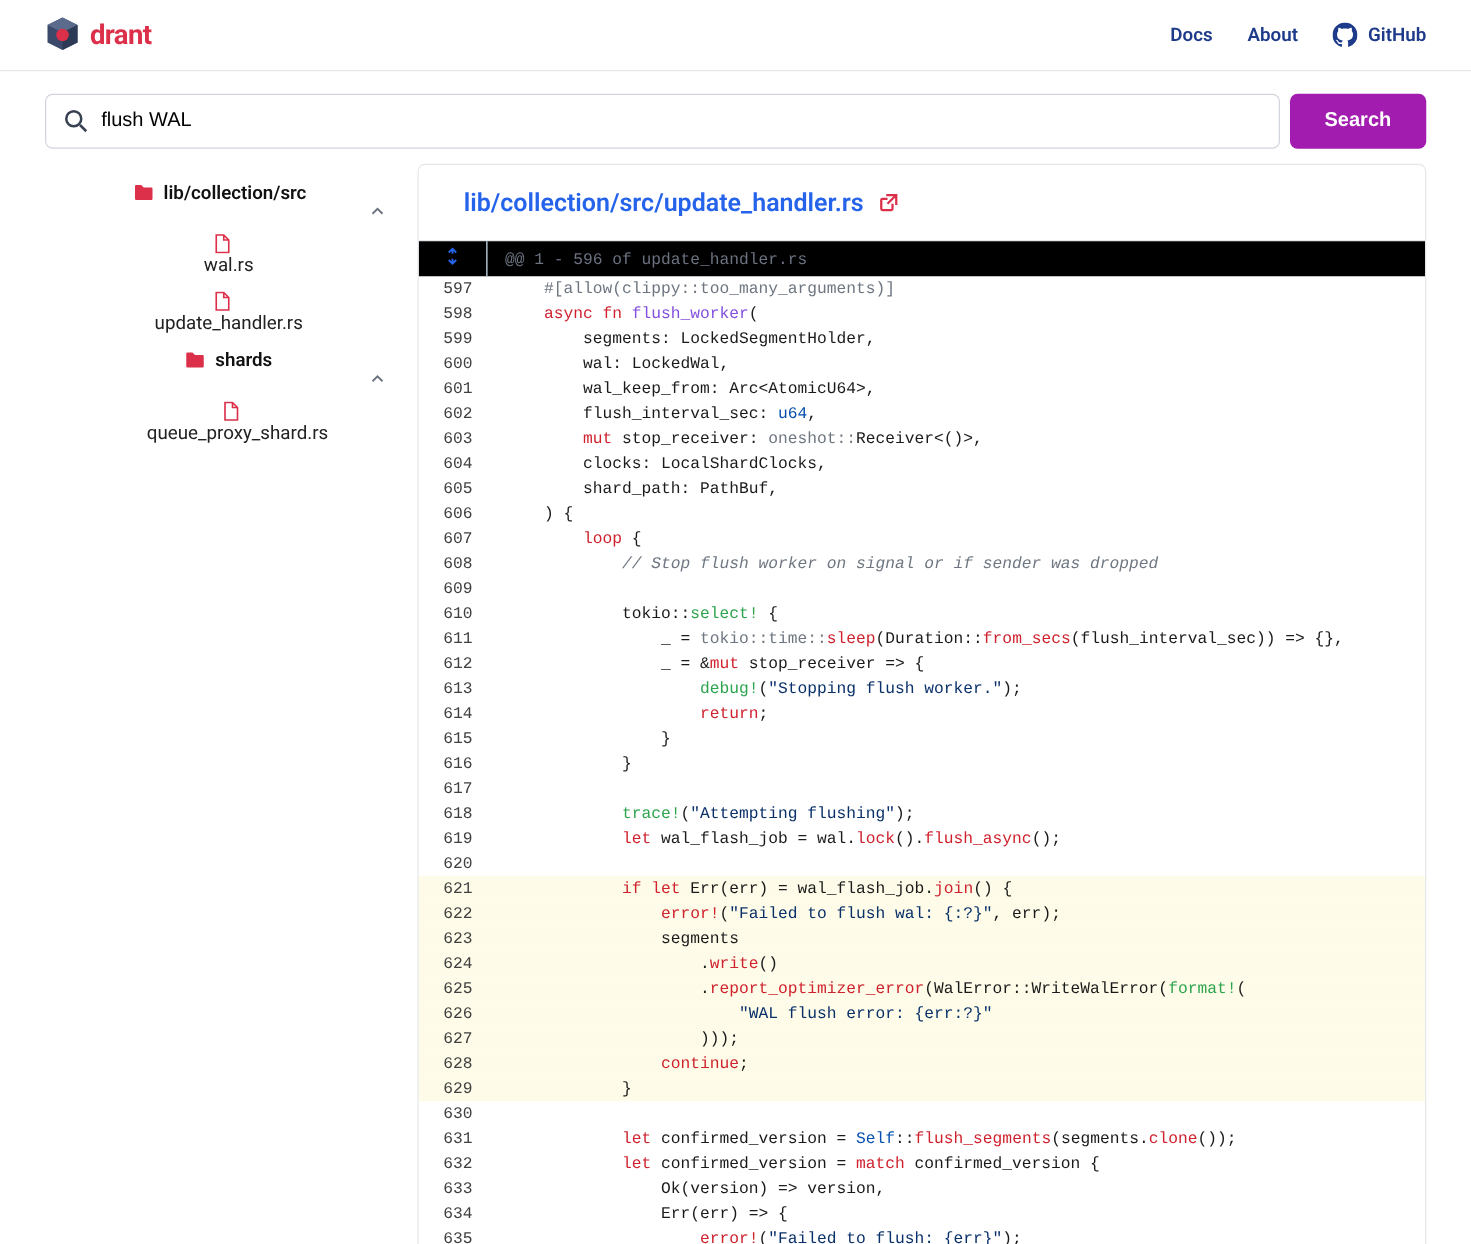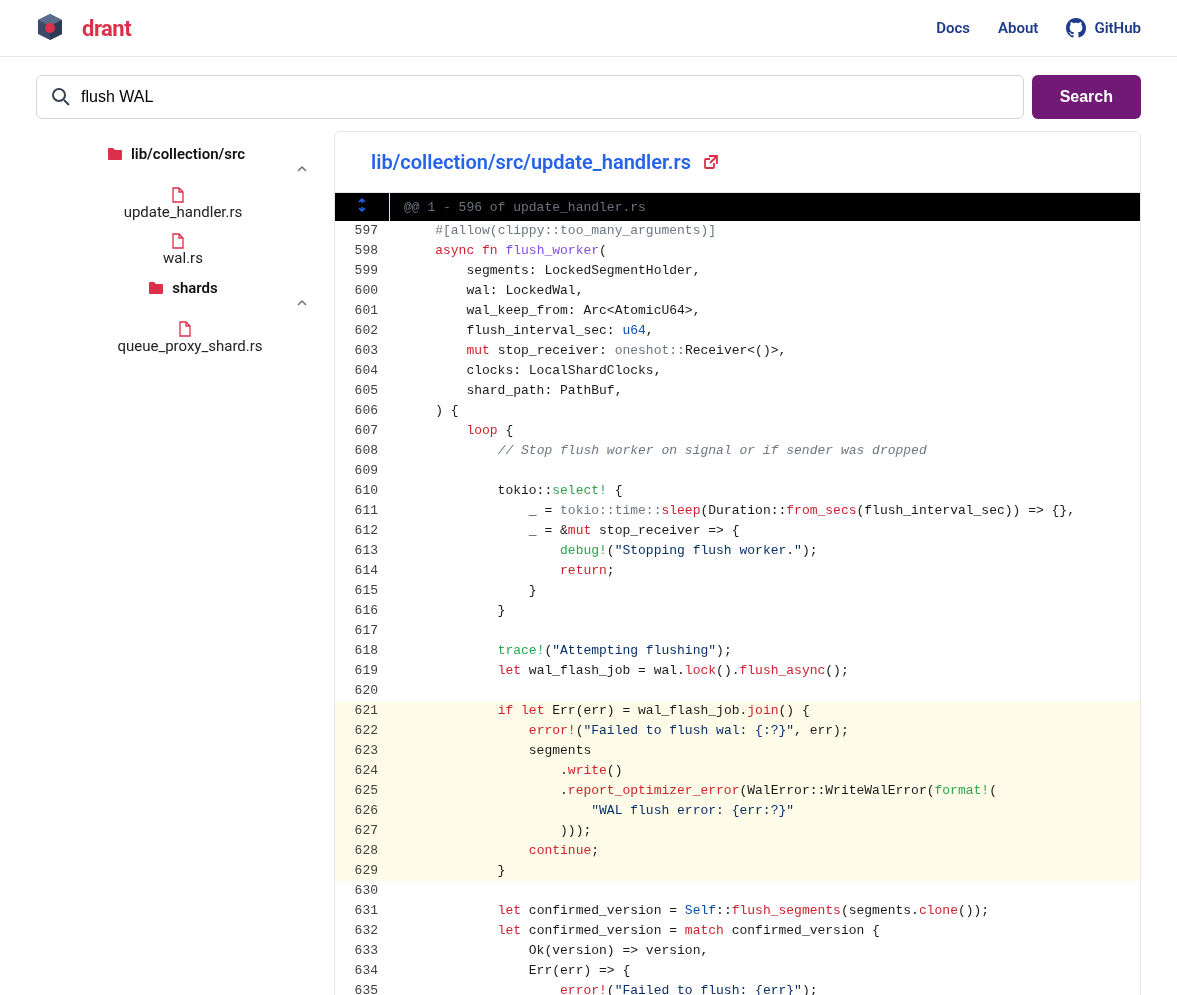--- a/index.html
+++ b/index.html
@@ -9,21 +9,21 @@
   color: #1a1a1a;
   background: #fff;
 }
 .header {
   display: flex;
   align-items: center;
   justify-content: space-between;
   padding: 12px 36px;
   border-bottom: 1px solid #e5e7eb;
 }
-.logo { display: flex; align-items: center; gap: 18px; }
+.logo { display: flex; align-items: center; gap: 8px; }
 .logo-text { font-size: 22px; font-weight: 700; color: #dc2f49; letter-spacing: -0.5px; }
 .nav { display: flex; align-items: center; gap: 28px; }
 .nav-link { color: #1e3a8a; font-weight: 600; text-decoration: none; font-size: 15px; cursor: pointer; }
 .nav-gh { display: flex; align-items: center; gap: 8px; }
 
 .search-row {
   display: flex;
   padding: 18px 36px 12px 36px;
   gap: 8px;
 }
@@ -37,21 +37,21 @@
   height: 44px;
 }
 .search-input {
   flex: 1;
   border: none;
   outline: none;
   font-size: 16px;
   padding-left: 10px;
 }
 .search-btn {
-  background: #701a75;
+  background: #a21caf;
   color: #fff;
   border: none;
   border-radius: 6px;
   padding: 0 28px;
   font-size: 16px;
   font-weight: 600;
   height: 44px;
   cursor: pointer;
 }
 
@@ -185,29 +185,29 @@
       </span>
     </div>
 
     <div id="tree-items">
         <div class="tree-row tree-item indent-1">
           <span class="tree-icon">
             <svg width="14" height="16" viewBox="0 0 14 16">
               <path fill="none" stroke="#dc2f49" stroke-width="1.3" d="M2 1h6l4 4v10H2z M8 1v4h4"></path>
             </svg>
           </span>
-          <span class="tree-label">update_handler.rs</span>
+          <span class="tree-label">wal.rs</span>
         </div>
         <div class="tree-row tree-item indent-1">
           <span class="tree-icon">
             <svg width="14" height="16" viewBox="0 0 14 16">
               <path fill="none" stroke="#dc2f49" stroke-width="1.3" d="M2 1h6l4 4v10H2z M8 1v4h4"></path>
             </svg>
           </span>
-          <span class="tree-label">wal.rs</span>
+          <span class="tree-label">update_handler.rs</span>
         </div>
       </div>
 
     <div class="tree-row tree-group-row indent-1">
       <span style="display:flex;align-items:center">
         <span class="tree-icon">
           <svg width="16" height="14" viewBox="0 0 16 14">
               <path fill="#dc2f49" d="M1 2a1 1 0 011-1h4l2 2h6a1 1 0 011 1v8a1 1 0 01-1 1H2a1 1 0 01-1-1V2z"></path>
             </svg>
         </span>

